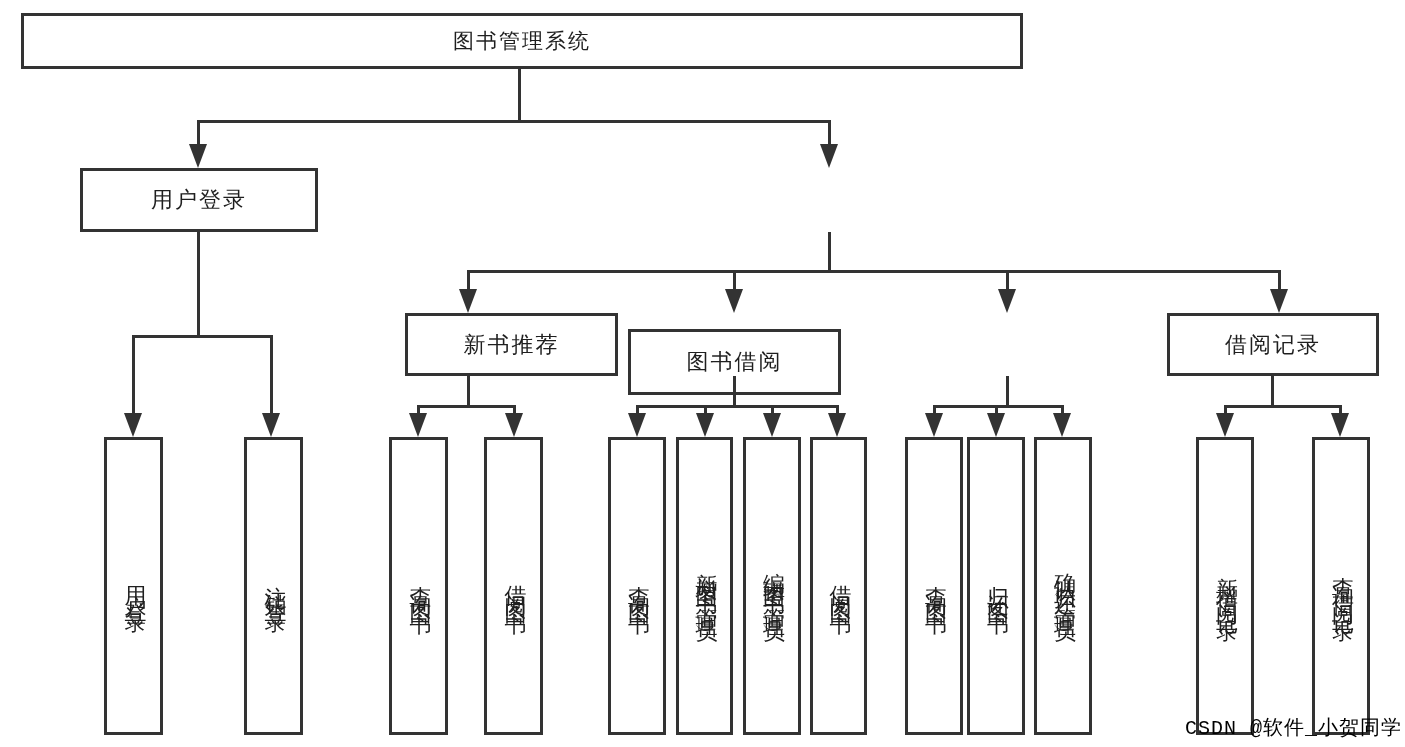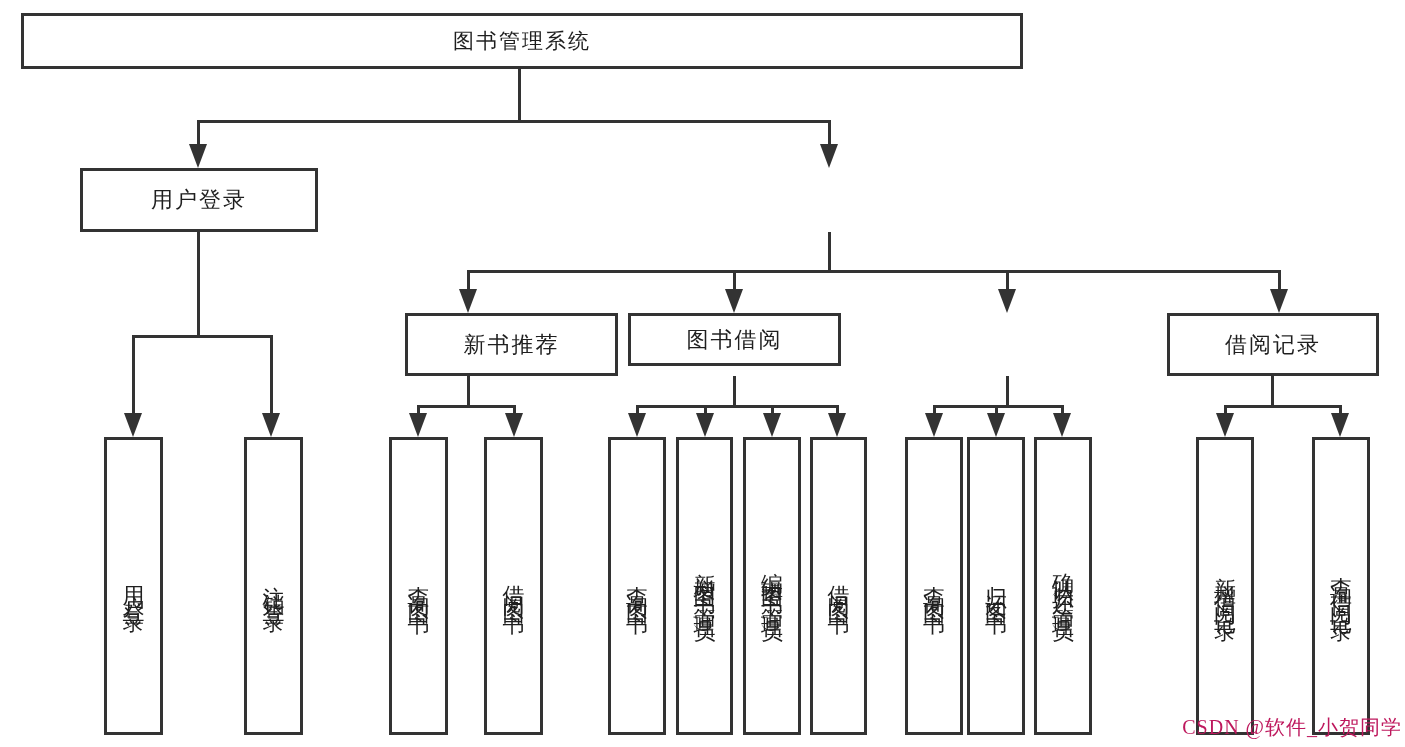--- a/index.html
+++ b/index.html
@@ -1,20 +1,20 @@
 <!DOCTYPE html>
 <html><head>
 <meta charset="utf-8">
 <style>
   html,body{margin:0;padding:0;background:#ffffff;}
   .canvas{
     position:relative;
     width:1405px;height:747px;
     background:#ffffff;
-    font-family:Liberation Serif, serif;
+    font-family:Liberation Mono, monospace;
     overflow:hidden;
   }
   
   .hbox{
     position:absolute;
     border:3px solid #333333;
     background:#ffffff;
     display:flex;align-items:center;justify-content:center;
     box-sizing:border-box;
     font-size:22px;color:#1f1f1f;
@@ -43,21 +43,21 @@
     position:absolute;width:0;height:0;
     border-left:9px solid transparent;
     border-right:9px solid transparent;
     border-top:24px solid #333333;
   }
   
   .watermark{
     position:absolute;
     right:3px;top:714px;
     font-size:20px;
-    color:#be185d;
+    color:#000000;
     letter-spacing:1px;
     z-index:10;
     white-space:nowrap;
     margin-left:40px;
   }
 </style>
 </head>
 <body>
 
 <div class="canvas">
@@ -91,21 +91,21 @@
   <div class="vl" style="left:733px;top:270px;height:19px;"></div>
   <div class="arr" style="left:725px;top:289px;"></div>
   <div class="vl" style="left:1006px;top:270px;height:19px;"></div>
   <div class="arr" style="left:998px;top:289px;"></div>
   <div class="vl" style="left:1278px;top:270px;height:19px;"></div>
   <div class="arr" style="left:1270px;top:289px;"></div>
 
   <div class="hbox" style="left:362px;top:313px;width:213px;height:63px;margin-left:43px;">
     <span>新书推荐</span>
   </div>
-  <div class="hbox" style="left:628px;top:313px;width:213px;height:53px;justify-content:center;">
+  <div class="hbox" style="left:628px;top:329px;width:213px;height:66px;justify-content:center;">
     <span>图书借阅</span>
   </div>
   <div class="hbox" style="left:1167px;top:313px;width:212px;height:63px;">
     <span>借阅记录</span>
   </div>
 
   <div class="vl" style="left:467px;top:376px;height:29px;"></div>
   <div class="hl" style="left:417px;top:405px;width:99px;"></div>
   <div class="vl" style="left:417px;top:405px;height:8px;"></div>
   <div class="arr" style="left:409px;top:413px;"></div>

